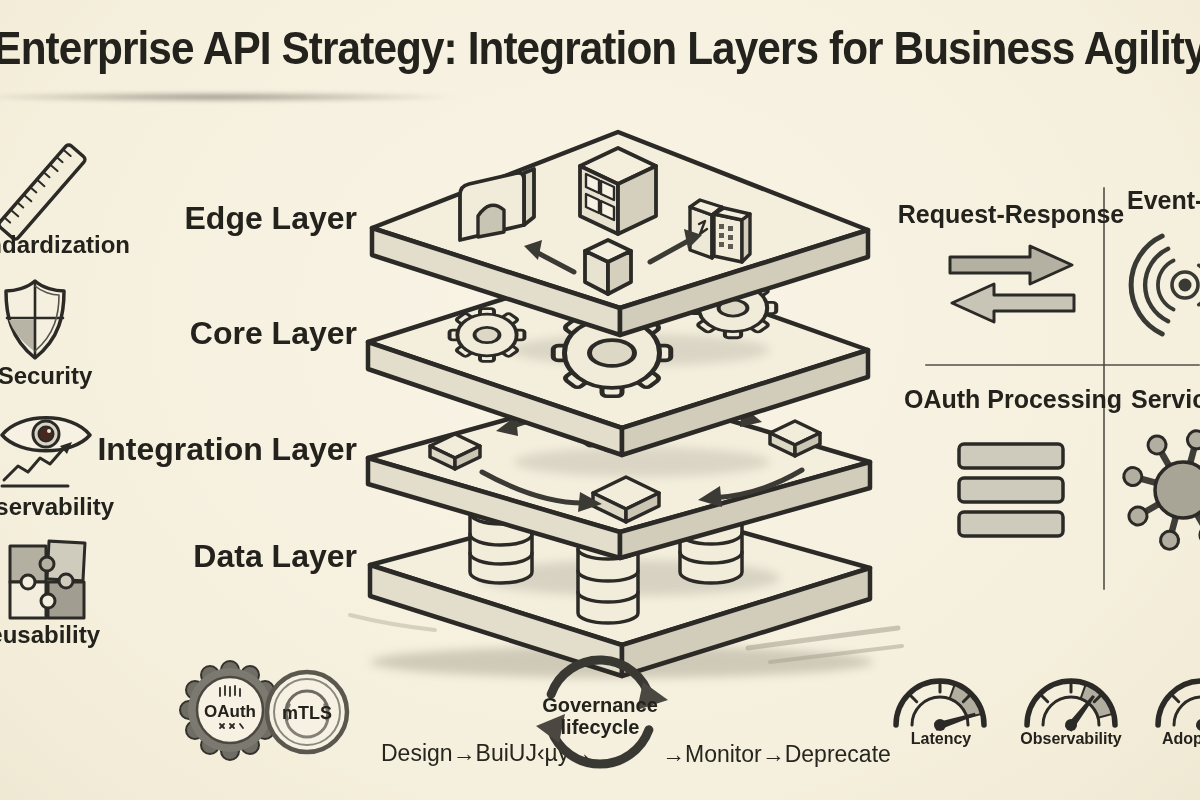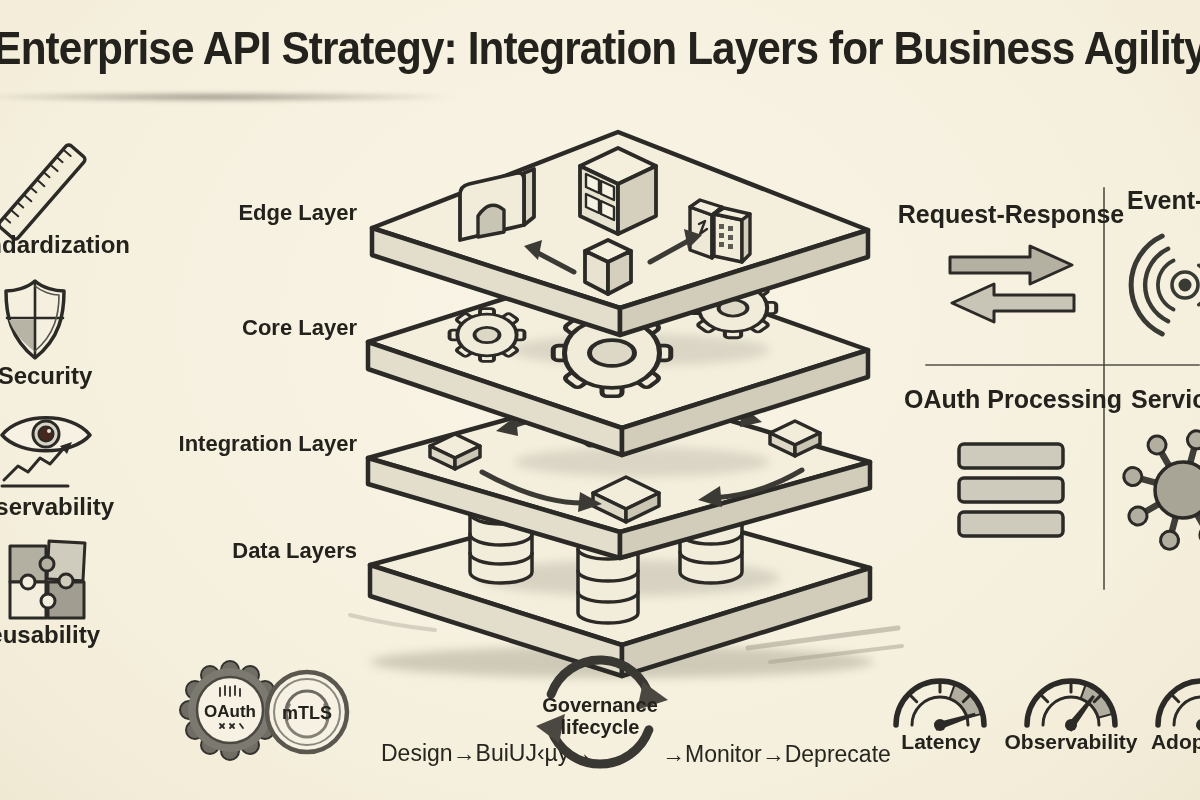--- a/index.html
+++ b/index.html
@@ -7,25 +7,25 @@
        font-family:"Liberation Sans","DejaVu Sans",sans-serif;color:#26251ف;}
   #canvas{position:absolute;inset:0;width:1200px;height:800px;overflow:hidden;
           background:radial-gradient(ellipse at 50% 40%, #f9f4e6 0%, #f5efdd 70%, #efe9d4 100%);}
   .abs{position:absolute;}
   .title{top:20px;left:50%;transform:translateX(-50%) scaleX(.9);white-space:nowrap;
          font-size:47px;font-weight:700;letter-spacing:-1px;color:#23221c;}
   .title-smudge{top:92px;left:-30px;width:490px;height:10px;border-radius:50%;
                 background:radial-gradient(closest-side,rgba(70,68,58,.55),rgba(70,68,58,0));
                 filter:blur(2px);}
   .p-label{font-size:24px;font-weight:700;transform:translateX(-50%);white-space:nowrap;color:#23221c;}
-  .layer-label{font-size:22px;font-weight:700;right:843px;white-space:nowrap;text-align:left;color:#23221c;}
+  .layer-label{font-size:32px;font-weight:700;right:843px;white-space:nowrap;text-align:left;color:#23221c;}
   .pat-label{font-size:25px;font-weight:700;white-space:nowrap;color:#23221c;}
   .pat-label.center{transform:translateX(-50%);}
   .life-text{font-size:23px;font-weight:400;white-space:nowrap;color:#26251e;margin-top:43px;}
-  .gauge-label{font-size:21px;font-weight:700;transform:translateX(-50%);white-space:nowrap;color:#23221c;}
+  .gauge-label{font-size:16px;font-weight:700;transform:translateX(-50%);white-space:nowrap;color:#23221c;}
   .vdiv{width:2px;background:rgba(70,68,58,.75);border-radius:2px;}
   .hdiv{height:2px;background:rgba(70,68,58,.7);border-radius:2px;}
   svg{display:block;overflow:visible;}
   svg.clip{overflow:hidden;}
   svg *{stroke-linecap:round;stroke-linejoin:round;}
   svg text{font-family:"Liberation Sans","DejaVu Sans",sans-serif;}
 </style>
 </head>
 <body>
 
@@ -82,21 +82,21 @@
       <circle cx="64" cy="47" r="7" fill="#cfccbd"></circle>
       <circle cx="26" cy="48" r="7" fill="#f2eddc"></circle>
       <circle cx="46" cy="67" r="7" fill="#f2eddc"></circle>
     </g>
   </svg>
   <div class="abs p-label" style="left:36px;top:621px">Reusability</div>
 
   <div class="abs layer-label" style="top:200px">Edge Layer</div>
   <div class="abs layer-label" style="top:431px">Integration Layer</div>
   <div class="abs layer-label" style="top:315px">Core Layer</div>
-  <div class="abs layer-label" style="top:538px">Data Layers</div>
+  <div class="abs layer-label" style="top:538px">Data Layer</div>
 
   <svg class="abs" style="left:350px;top:110px" width="540" height="575">
     <defs>
         <filter id="soft" x="-40%" y="-200%" width="180%" height="500%">
           <feGaussianBlur stdDeviation="5"></feGaussianBlur>
         </filter>
       </defs>
 
     <g>
       <ellipse cx="272" cy="552" rx="252" ry="16" fill="#a9a492" opacity=".5" filter="url(#soft)"></ellipse>

